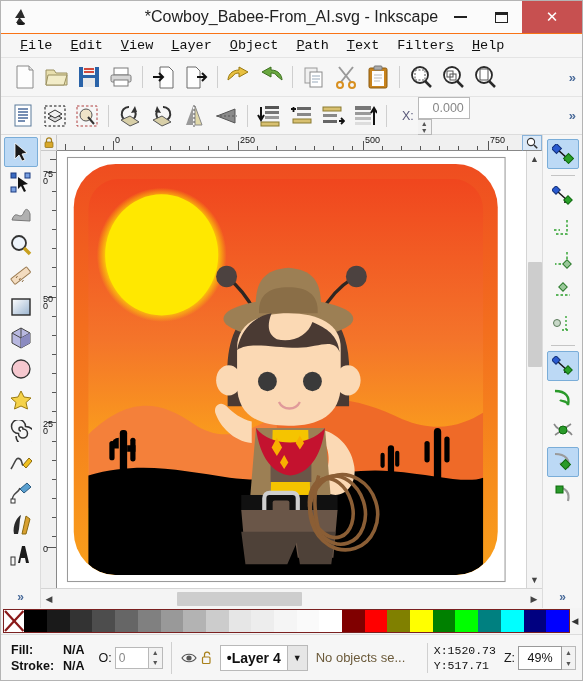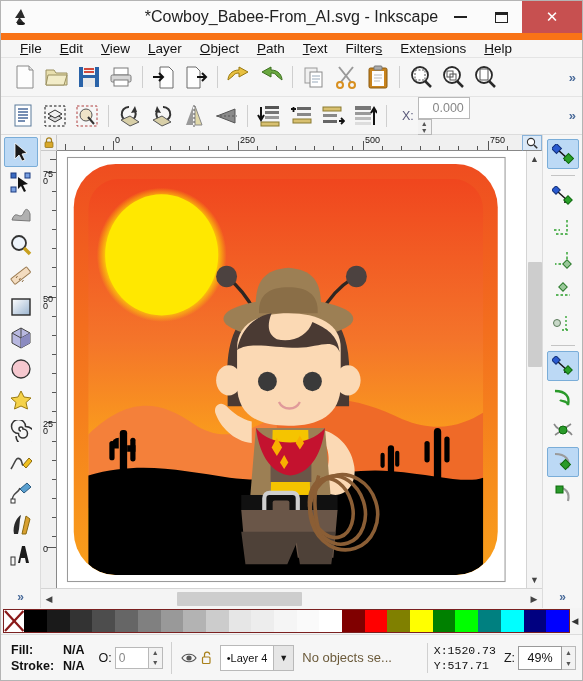--- a/index.html
+++ b/index.html
@@ -23,21 +23,21 @@
   .winbtns { margin-left:auto; display:flex; height:32px; }
   .winbtn { width:41px; height:32px; display:flex; align-items:center;
             justify-content:center; color:#222; font-size:13px; }
   .winbtn.close { background:#c75050; color:#fff; width:60px; font-size:15px; }
   .min-glyph { width:13px; height:2px; background:#222; display:block; }
   .max-glyph { width:13px; height:11px; border:1.6px solid #222; display:block;
                border-top-width:3px; }
 
   
   .menubar { height:24px; flex:0 0 24px; display:flex; align-items:center;
-             padding-left:10px; background:#f6f6f6; border-top:7px solid #f97316; }
+             padding-left:10px; background:#f6f6f6; border-top:1px solid #f97316;font-family:Liberation Mono, monospace; }
   .menuitem { padding:2px 9px; font-size:13.5px; color:#111; }
   .menuitem u { text-decoration:underline; }
 
   
   .commandbar { height:40px; flex:0 0 40px; display:flex; align-items:center;
                 background:#f6f6f6; border-top:1px solid #e4e4e4;
                 border-bottom:1px solid #e4e4e4; padding-left:8px; }
   .snapbarTop { height:38px; flex:0 0 38px; display:flex; align-items:center;
                 background:#f6f6f6; border-bottom:1px solid #dcdcdc; padding-left:6px; }
   .tb-btn { width:30px; height:30px; display:flex; align-items:center;
@@ -133,21 +133,21 @@
   .opacity .olabel { font-size:12.5px; margin-right:3px; color:#111; }
   .opacity input { width:34px; height:22px; border:1px solid #b9b9b9;
                    background:#fff; font-size:12px; color:#888; padding-left:3px;
                    font-family:"Liberation Sans",sans-serif; }
   .sb-sep { width:1px; height:32px; background:#d0d0d0; margin:0 8px; }
   .layerbox { display:flex; align-items:center; }
   .eye-ic, .lock-ic { width:18px; height:18px; display:flex; align-items:center;
                       justify-content:center; }
   .layersel { display:flex; align-items:center; border:1px solid #b9b9b9;
               background:#fff; height:26px; margin-left:4px; }
-  .layername { padding:0 6px; font-weight:normal; font-size:11px; color:#111; }
+  .layername { padding:0 6px; font-weight:bold; font-size:14px; color:#111; }
   .layerarrow { width:20px; height:100%; background:#e6e6e6;
                 border-left:1px solid #b9b9b9; display:flex;
                 align-items:center; justify-content:center; font-size:9px; }
   .statustext { margin-left:8px; color:#6b5a3a; font-size:13px;
                 white-space:nowrap; overflow:hidden; }
   .coords { margin-left:auto; display:flex; flex-direction:column;
             font-family:"Liberation Mono", monospace; font-size:11.5px;
             line-height:15px; color:#111; padding-left:6px;
             border-left:1px solid #d0d0d0; }
   .zoombox { display:flex; align-items:center; margin-left:8px; margin-right:2px; }
@@ -184,21 +184,20 @@
 
   <div class="menubar">
     <div class="menuitem"><u>F</u>ile</div>
     <div class="menuitem"><u>E</u>dit</div>
     <div class="menuitem"><u>V</u>iew</div>
     <div class="menuitem"><u>L</u>ayer</div>
     <div class="menuitem"><u>O</u>bject</div>
     <div class="menuitem"><u>P</u>ath</div>
     <div class="menuitem"><u>T</u>ext</div>
     <div class="menuitem">Filter<u>s</u></div>
-    <div class="menuitem">Exte<u>n</u>sions</div>
     <div class="menuitem"><u>H</u>elp</div>
   </div>
 
   <div class="commandbar">
     <div class="tb-btn">
       <svg width="22" height="24" viewBox="0 0 22 24">
           <path d="M3 1 h12 l4 4 v18 H3 Z" fill="#fdfdfd" stroke="#8a8a8a" stroke-width="1"></path>
           <path d="M15 1 v4 h4" fill="#e4e4e4" stroke="#8a8a8a" stroke-width="1"></path>
         </svg>
     </div>

